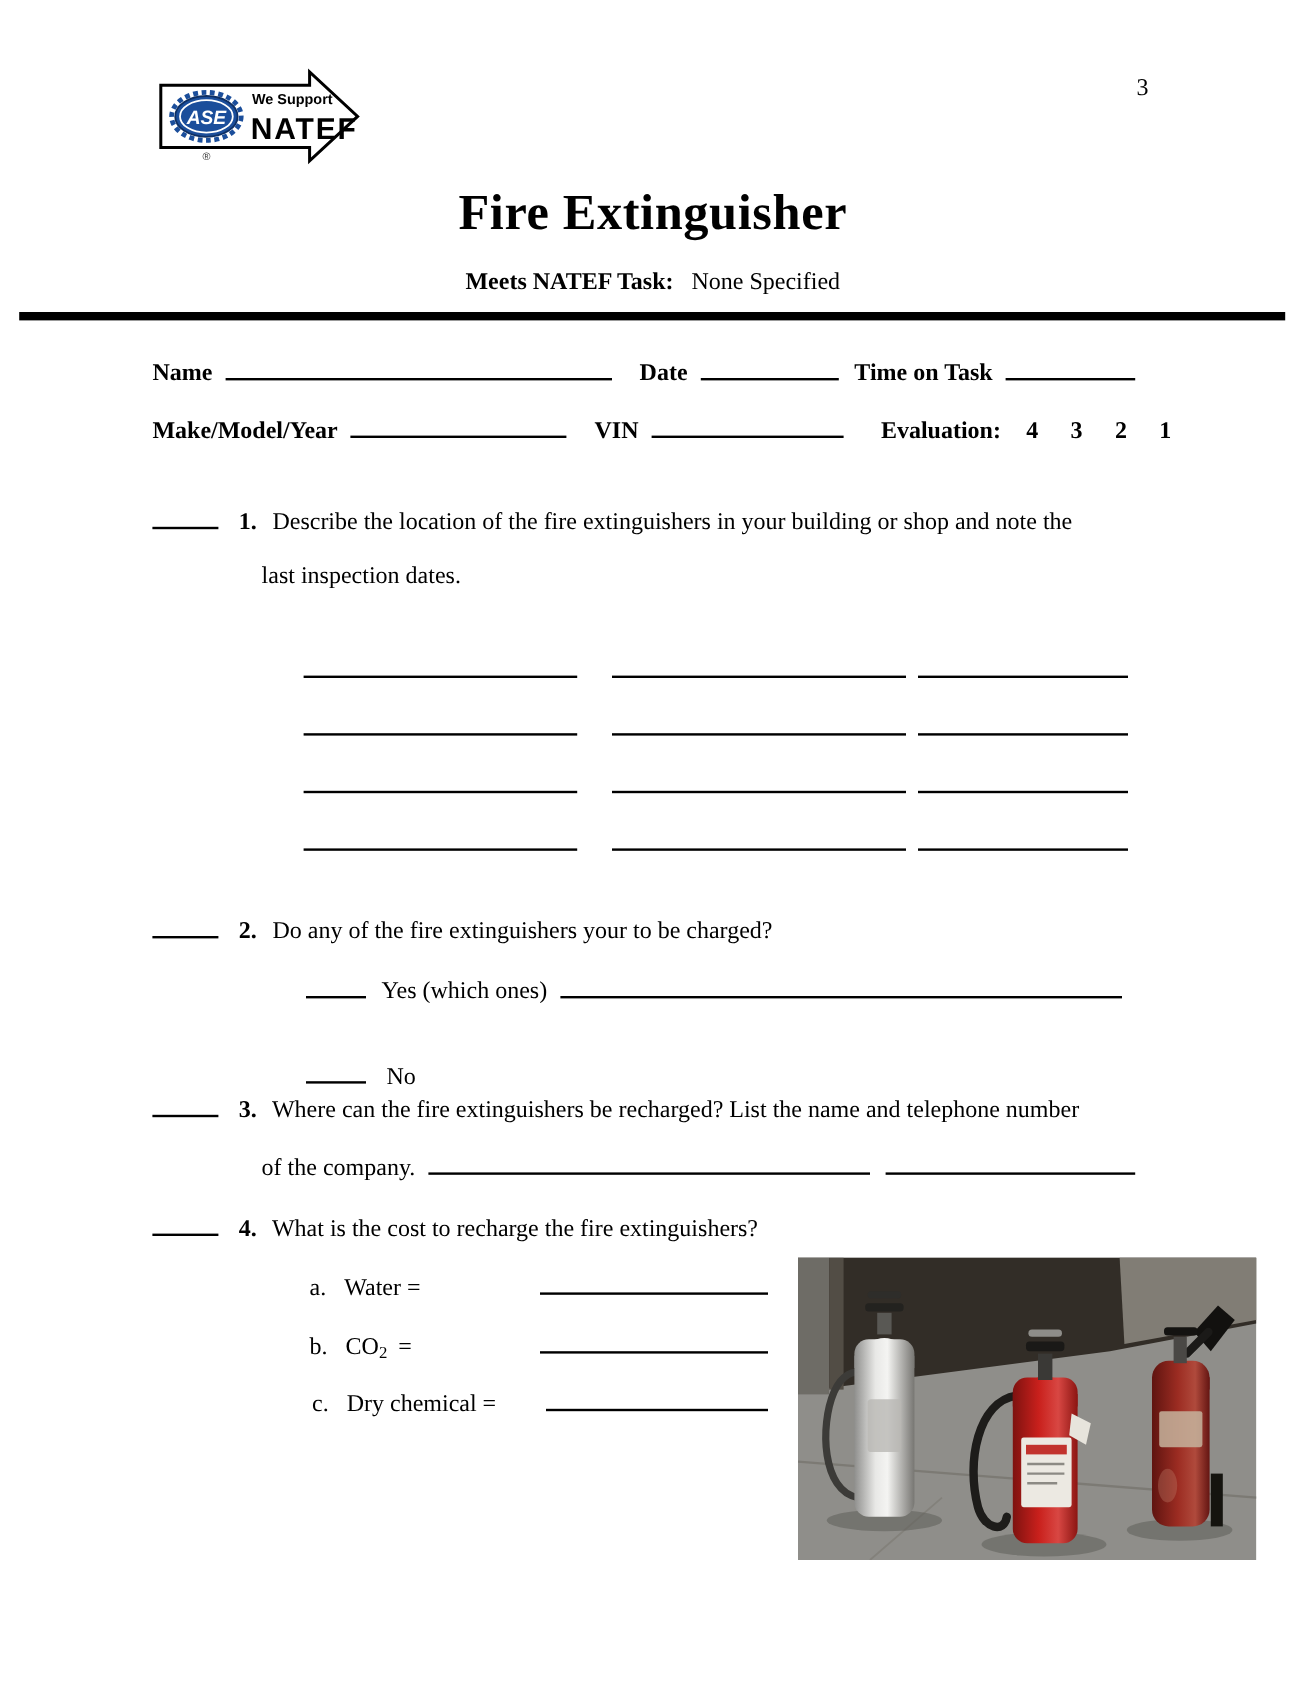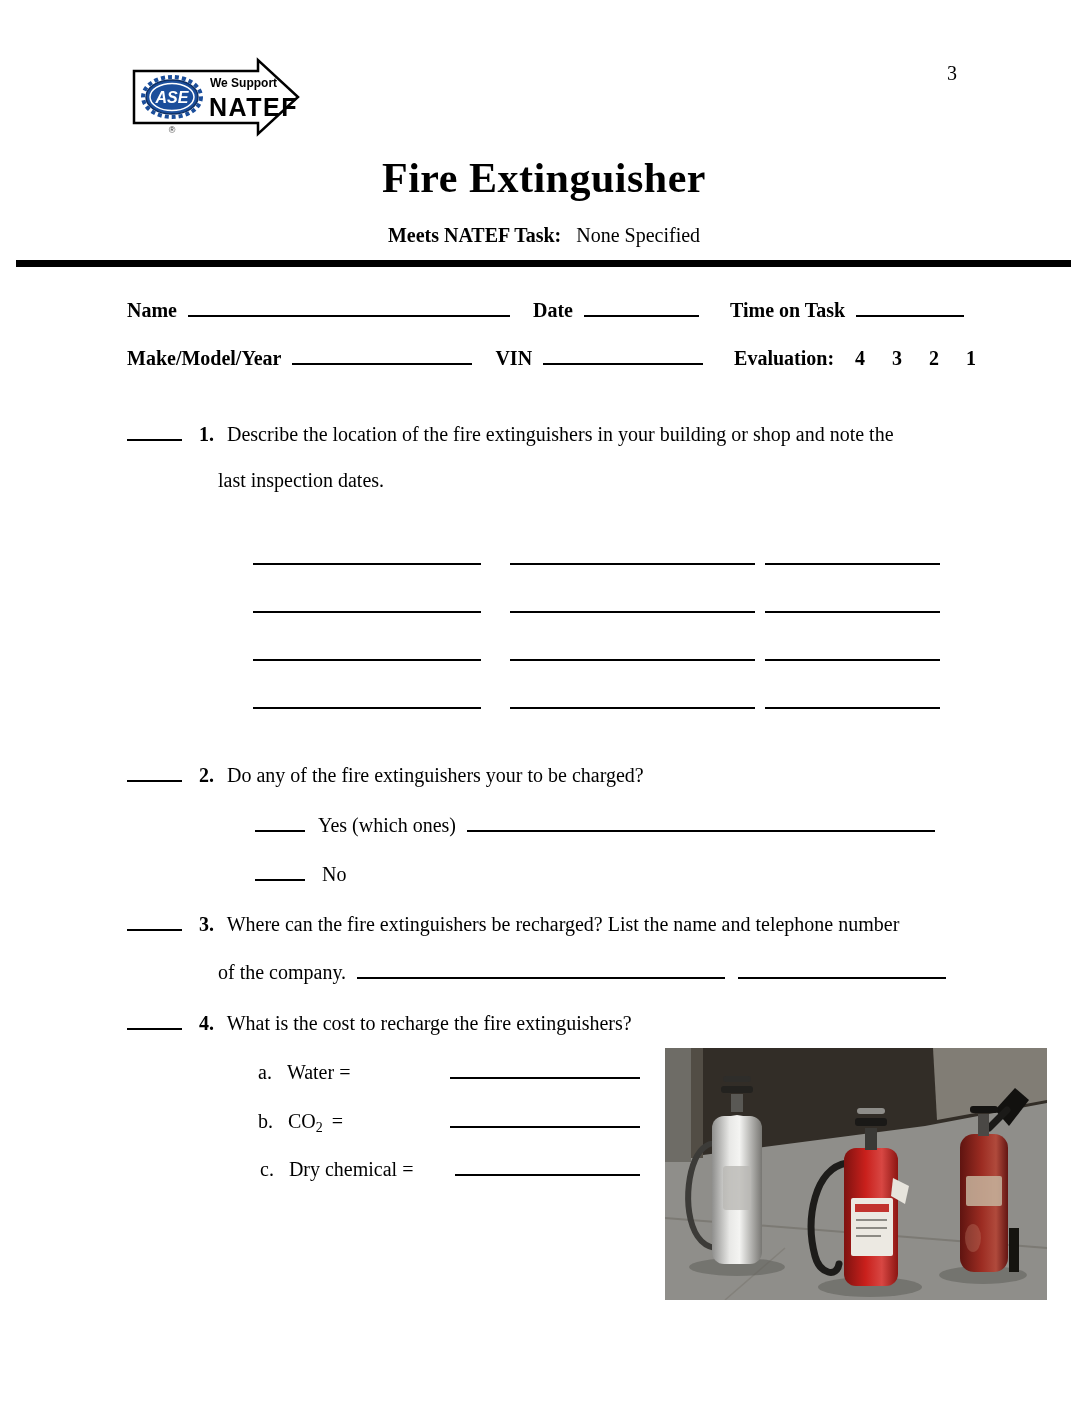--- a/index.html
+++ b/index.html
@@ -52,21 +52,21 @@
     <span style="margin-left:10px;margin-top:33px;">None Specified</span>
   </div>
 
   <div class="rule" style="left:16px; top:260px; width:1055px; height:7px;"></div>
 
   <div class="abs" style="left:127px; top:297px;">
     <span class="b">Name</span>
     <span class="blank" style="width:322px; margin-left:6px;"></span>
     <span class="b" style="margin-left:18px;">Date</span>
     <span class="blank" style="width:115px; margin-left:6px;"></span>
-    <span class="b" style="margin-left:26px;">Time on Task</span>
+    <span class="b" style="margin-left:8px;">Time on Task</span>
     <span class="blank" style="width:108px; margin-left:6px;"></span>
   </div>
 
   <div class="abs" style="left:127px; top:345px;">
     <span class="b">Make/Model/Year</span>
     <span class="blank" style="width:180px; margin-left:6px;"></span>
     <span class="b" style="margin-left:18px;">VIN</span>
     <span class="blank" style="width:160px; margin-left:6px;"></span>
     <span class="b" style="margin-left:26px;">Evaluation:</span>
     <span class="b" style="margin-left:16px;">4</span>
@@ -110,21 +110,21 @@
   <div class="abs" style="left:127px; top:762px;">
     <span class="blank qblank"></span>
     <span class="num">2.</span>
     <span>Do any of the fire extinguishers your to be charged?</span>
   </div>
   <div class="abs" style="left:255px; top:812px;">
     <span class="blank" style="width:50px;"></span>
     <span style="margin-left:8px;">Yes (which ones)</span>
     <span class="blank" style="width:468px; margin-left:6px;"></span>
   </div>
-  <div class="abs" style="left:255px; top:861px;">
+  <div class="abs" style="left:255px; top:883px;">
     <span class="blank" style="width:50px;"></span>
     <span style="margin-left:12px;">No</span>
   </div>
 
   <div class="abs" style="left:127px; top:911px;">
     <span class="blank qblank"></span>
     <span class="num">3.</span>
     <span>Where can the fire extinguishers be recharged?  List the name and telephone number</span>
   </div>
   <div class="abs" style="left:218px; top:959px;">

